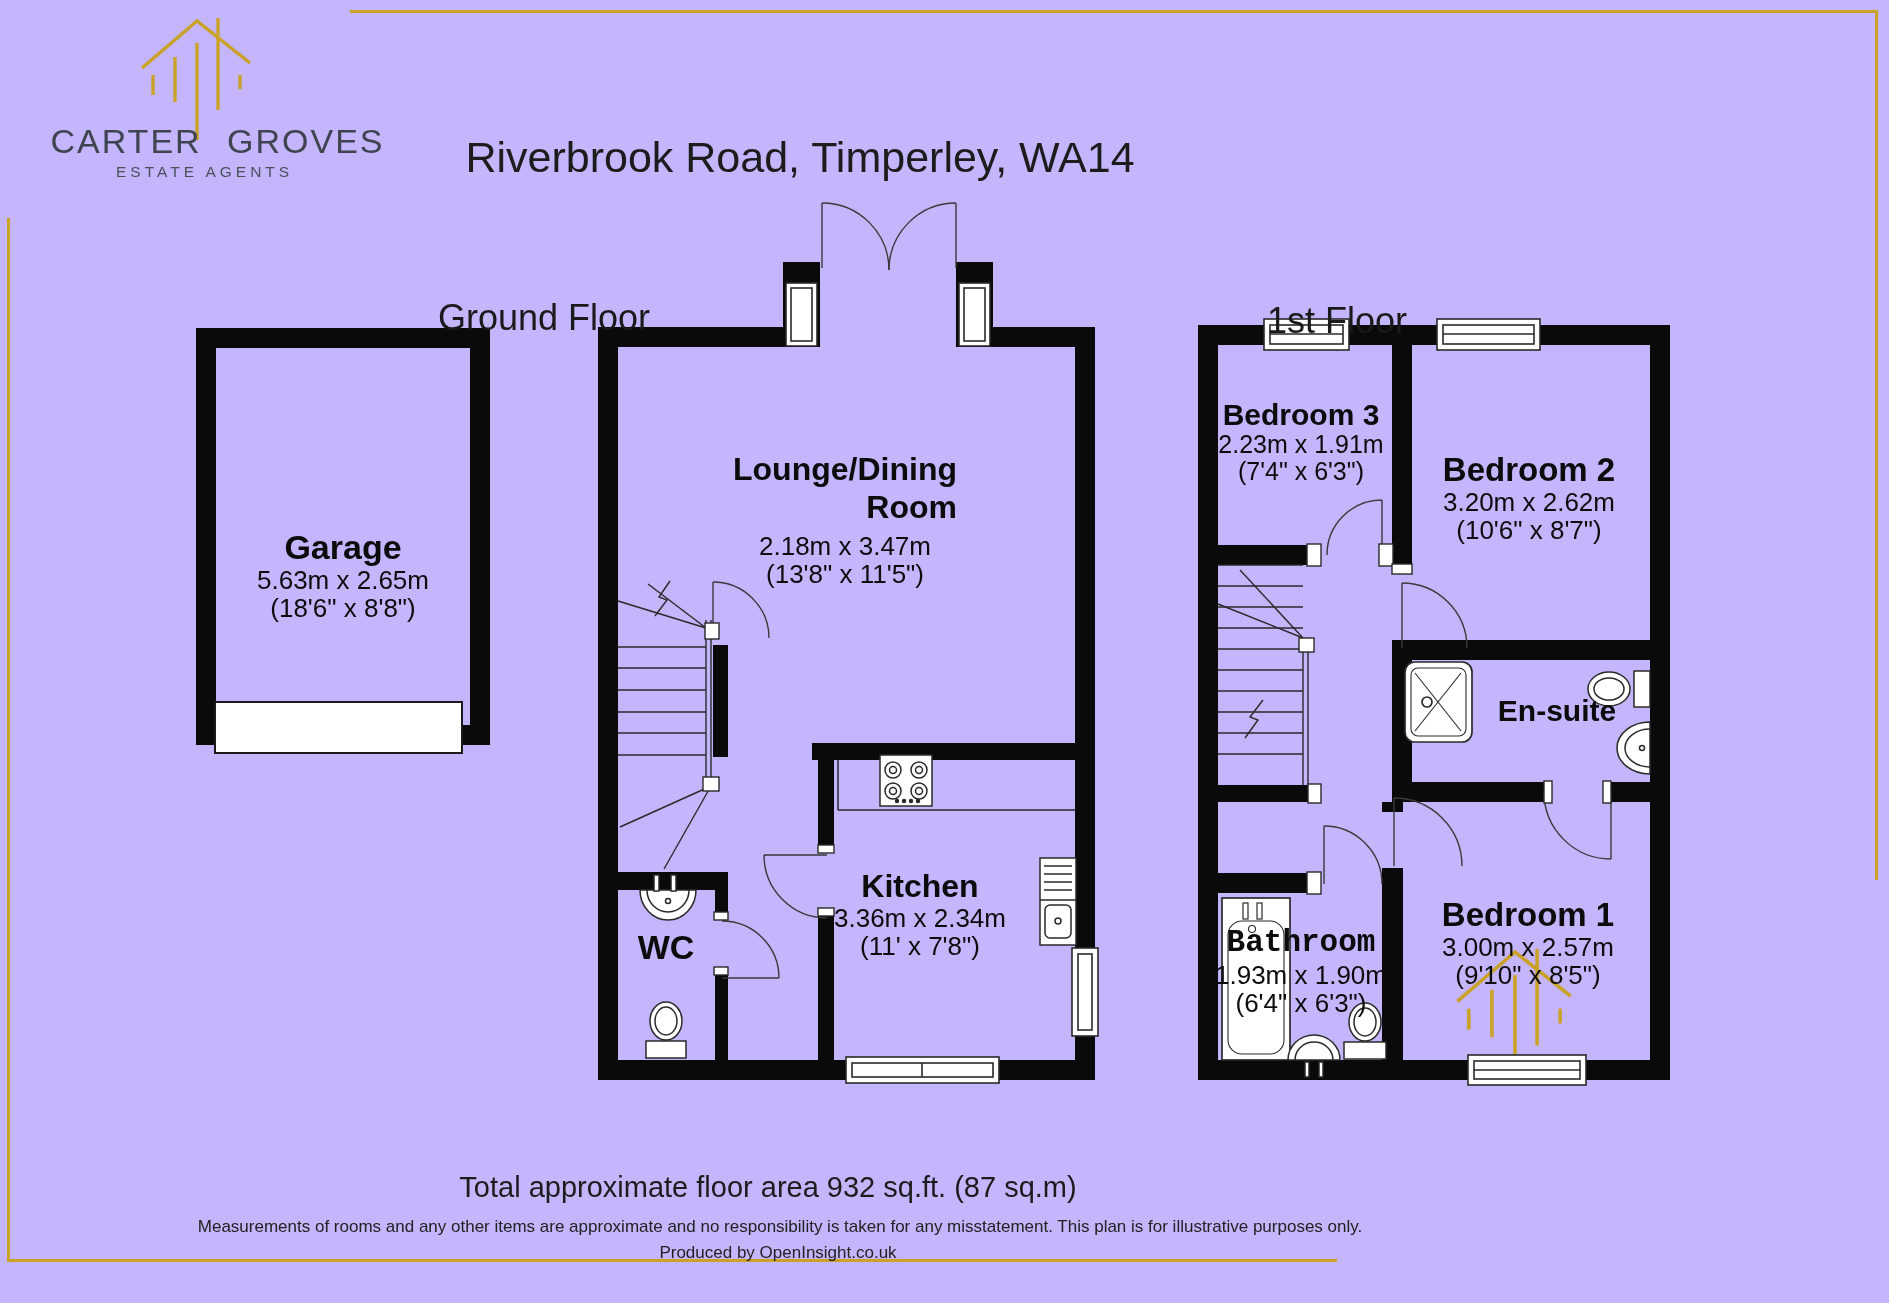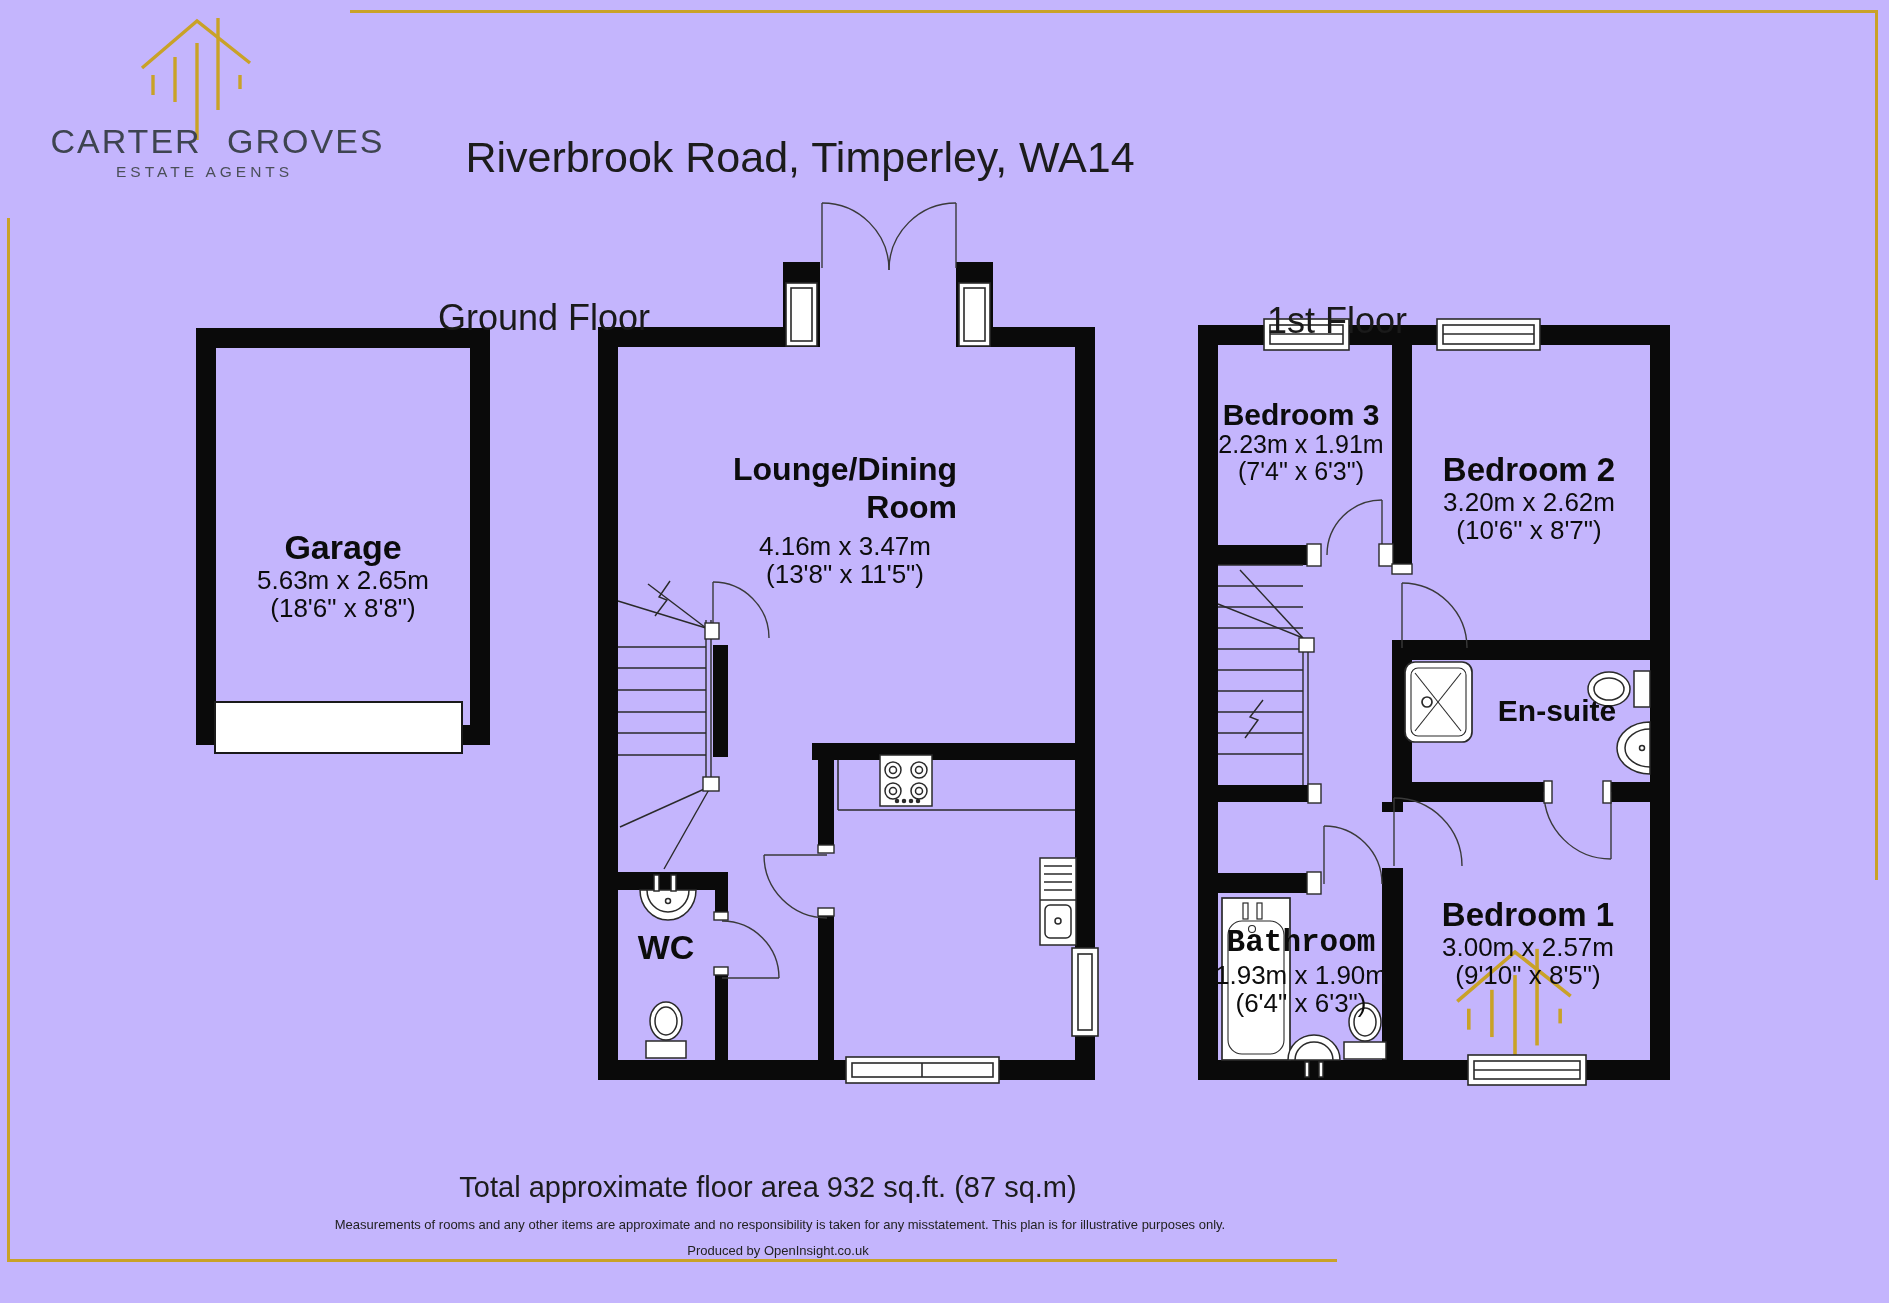--- a/index.html
+++ b/index.html
@@ -20,21 +20,21 @@
   .n34{font-size:34px;line-height:38px;}
   .n33{font-size:33px;line-height:36px;}
   .n32{font-size:32px;line-height:36px;}
   .n31{font-size:31px;line-height:36px;font-family:Liberation Mono, monospace;}
   .n30{font-size:30px;line-height:33px;}
   .d26{font-size:26px;line-height:28px;}
   .d25{font-size:25px;line-height:27px;}
   .lh38{line-height:38px;text-align:right;}
   .mt6{margin-top:6px;}
   .foot-big{font-size:29px;color:#1c1c1c;}
-  .foot-small{font-size:13px;color:#222;}
+  .foot-small{font-size:17px;color:#222;}
 </style>
 </head>
 <body>
 
 <div class="page">
 
   <svg width="1889" height="1303" viewBox="0 0 1889 1303">
     <defs>
       <g id="houseShape" fill="none" stroke="#C9A227" stroke-width="3.4">
         <polyline points="-55,47 0,0 53,42"></polyline>
@@ -300,24 +300,29 @@
 
   <div class="room-label" style="left:343px;top:528px;">
     <div class="rname n34">Garage</div>
     <div class="rdim d26">5.63m x 2.65m</div>
     <div class="rdim d26">(18'6" x 8'8")</div>
   </div>
 
   <div class="room-label" style="left:845px;top:450px;">
     <div class="rname n32 lh38">Lounge/Dining</div>
     <div class="rname n32 lh38">Room</div>
-    <div class="rdim d26 mt6">4.16m x 3.47m</div>
+    <div class="rdim d26 mt6">2.18m x 3.47m</div>
     <div class="rdim d26">(13'8" x 11'5")</div>
   </div>
 
+  <div class="room-label" style="left:920px;top:868px;">
+    <div class="rname n32">Kitchen</div>
+    <div class="rdim d26">3.36m x 2.34m</div>
+    <div class="rdim d26">(11' x 7'8")</div>
+  </div>
 
   <div class="room-label" style="left:666px;top:928px;">
     <div class="rname n34">WC</div>
   </div>
 
   <div class="room-label" style="left:1301px;top:398px;">
     <div class="rname n30">Bedroom 3</div>
     <div class="rdim d25">2.23m x 1.91m</div>
     <div class="rdim d25">(7'4" x 6'3")</div>
   </div>

